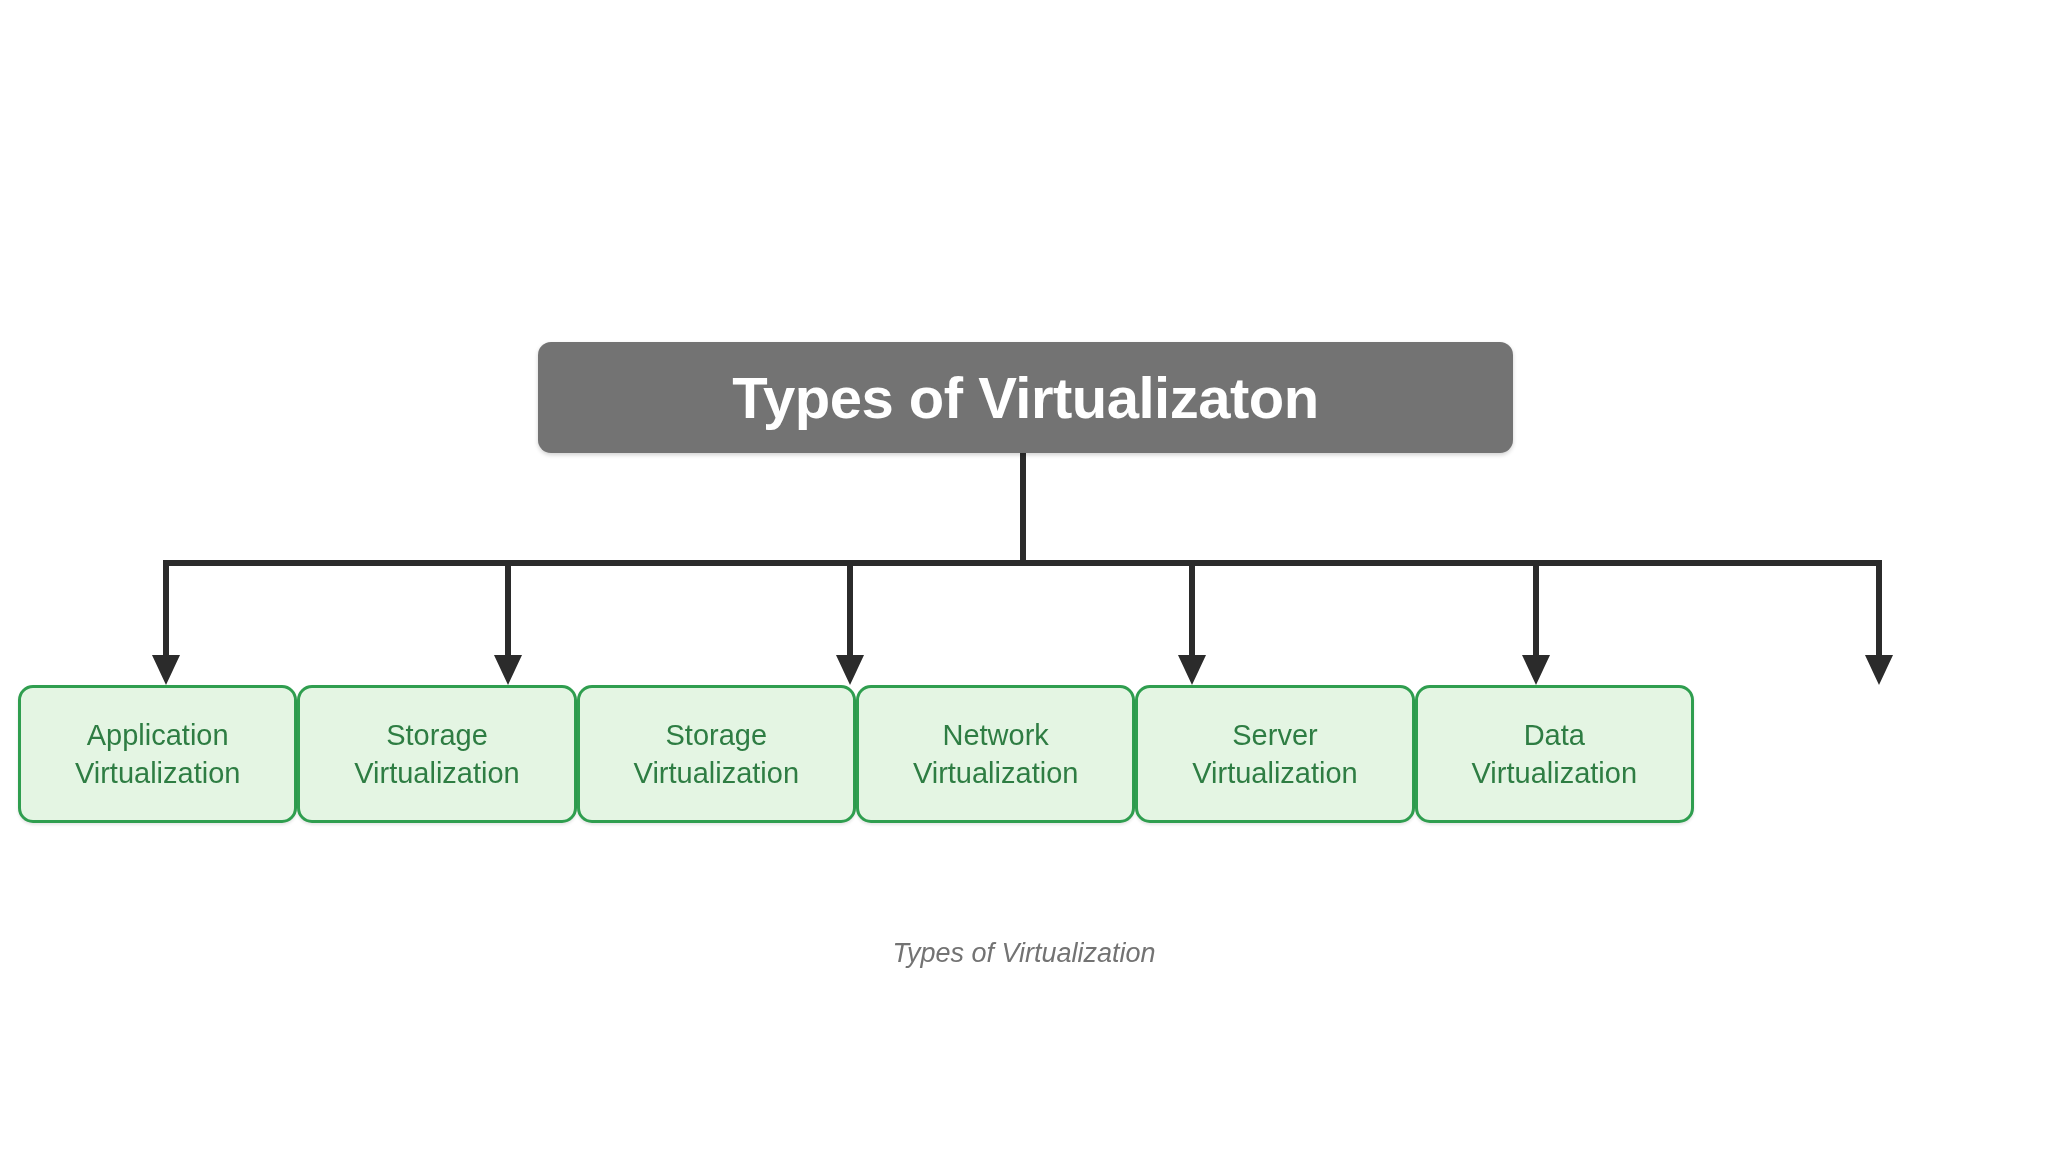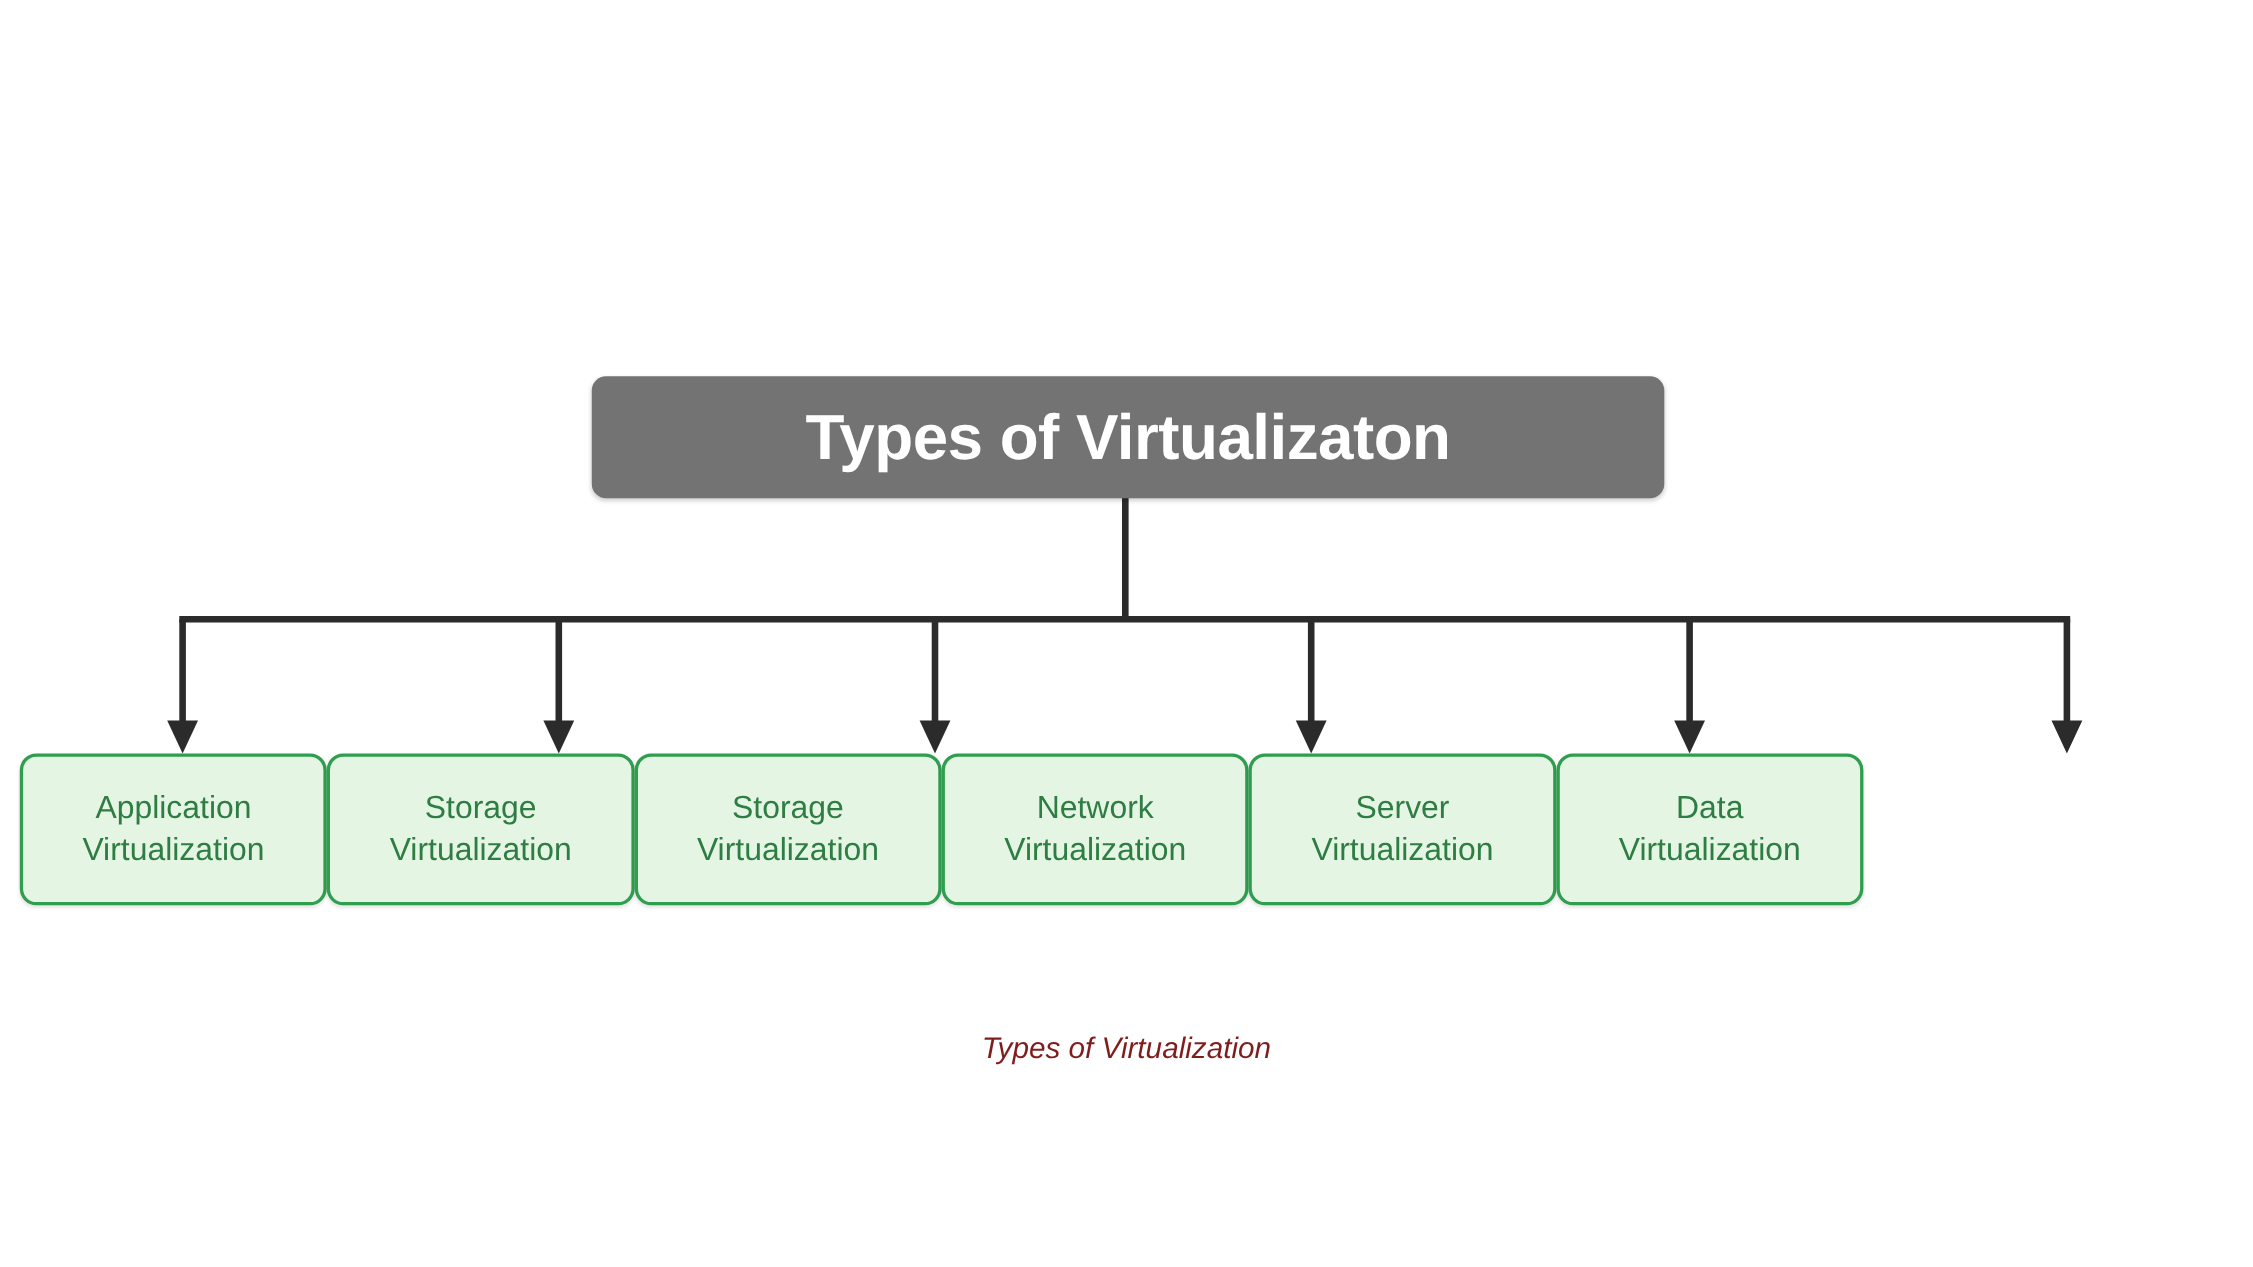--- a/index.html
+++ b/index.html
@@ -83,21 +83,21 @@
     text-align: center;
   }
 
   
   #caption {
     position: absolute;
     left: 0;
     top: 938px;
     width: 2048px;
     text-align: center;
-    color: #7f1d1d;
+    color: #737373;
     font-size: 27px;
     font-style: italic;
   }
 </style>
 </head>
 <body>
 
 <div id="canvas">
 
   <svg id="connectors" viewBox="0 0 2048 1152" width="2048" height="1152">

